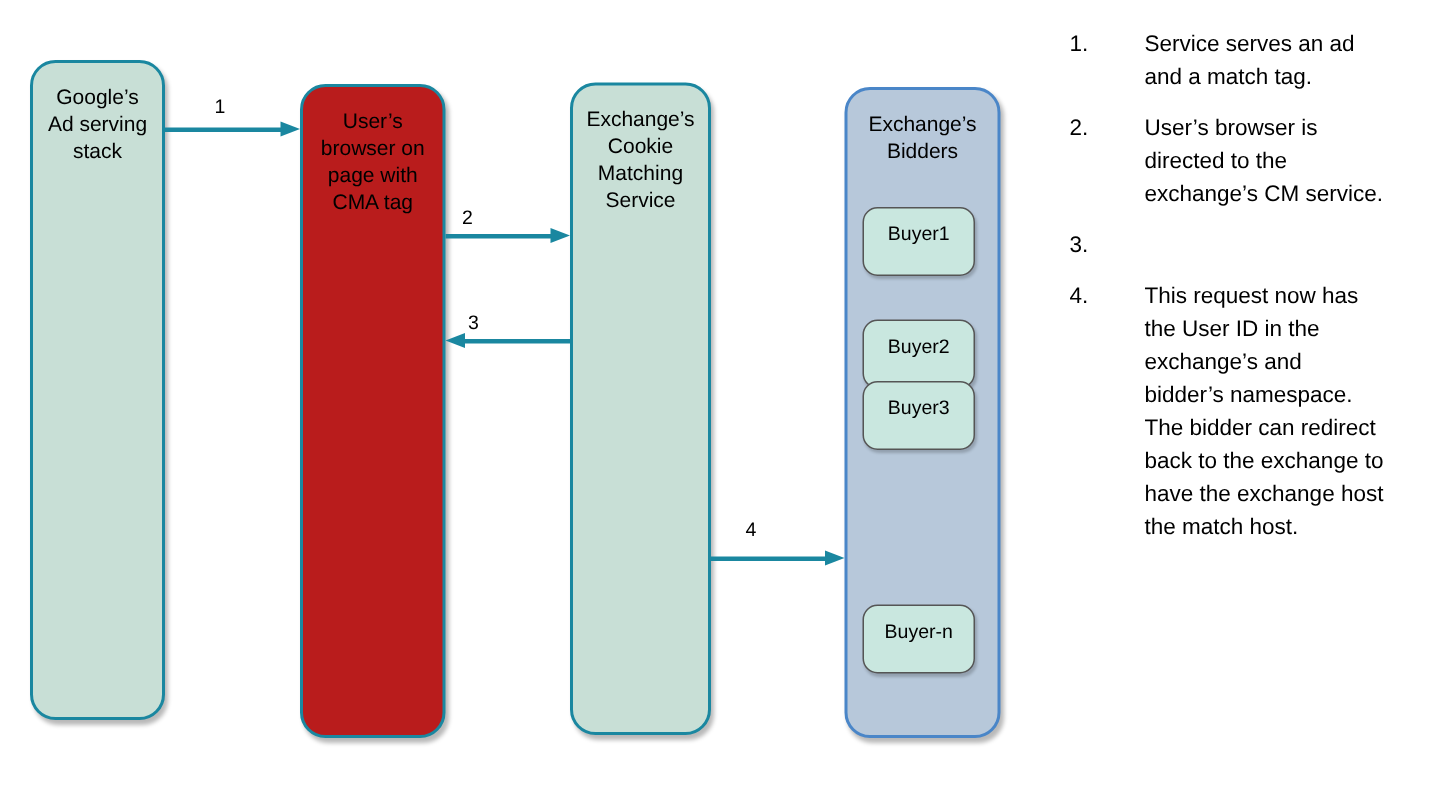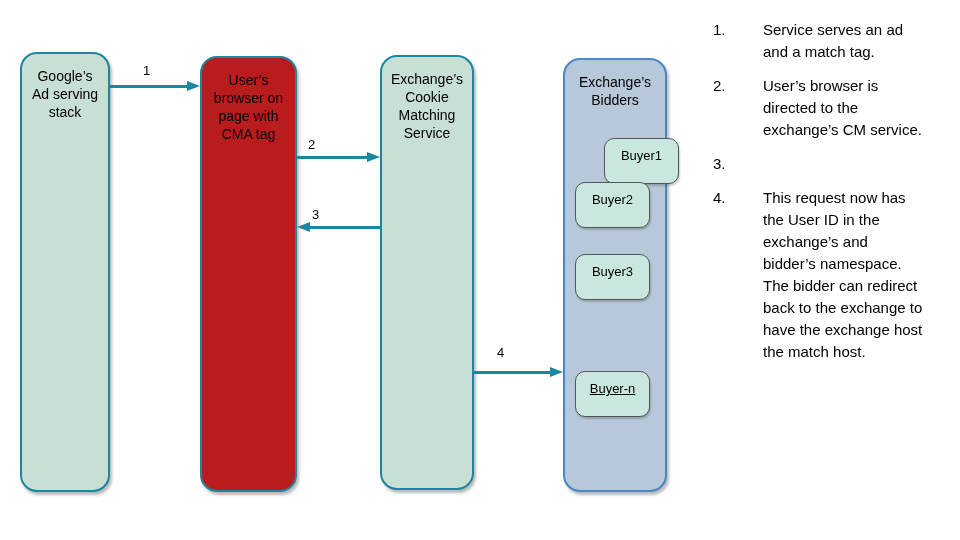--- a/index.html
+++ b/index.html
@@ -16,40 +16,40 @@
     box-sizing:border-box;
     display:flex;justify-content:center;
     text-align:center;
     font-size:14px;line-height:18px;
     white-space:pre-line;
     padding-top:13px;
     box-shadow:2px 3px 3px rgba(0,0,0,0.28);
   }
   .col-green{background:#c8dfd6;border:2px solid #1a87a0;}
   .col-blue {background:#b91c1c;border:2px solid #1a87a0;}
-  #col-google {left:20px; top:52px;width:90px; height:440px;}
+  #col-google {left:20px; top:40px;width:90px; height:440px;}
   #col-browser{left:200px;top:56px;width:97px; height:436px;}
   #col-cm     {left:380px;top:55px;width:94px; height:435px;}
   #col-bidders{left:563px;top:58px;width:104px;height:434px;background:#b7c8da;border:2px solid #4a86c8;position:absolute;}
 
   
   .buyer{
     position:absolute;left:10px;width:75px;height:46px;
     background:#c9e7df;border:1.5px solid #555;border-radius:10px;
     box-sizing:border-box;
     display:flex;justify-content:center;
     padding-top:9px;
     font-size:13px;
     box-shadow:1px 2px 2px rgba(0,0,0,0.2);
     white-space:normal;text-align:center;line-height:15px;
   }
-  #buyer-1{top:78px;margin-left:29px;}
-  #buyer-2{top:122px;}
+  #buyer-1{top:78px;}
+  #buyer-2{top:153px;}
   #buyer-3{top:194px;}
-  #buyer-n{top:311px;text-decoration:underline;}
+  #buyer-n{top:343px;}
 
   
   .arrow{position:absolute;height:11px;}
   .arrow .shaft{position:absolute;top:4px;height:3px;background:#1a87a0;}
   .arrow.right .shaft{left:0;right:11px;}
   .arrow.left  .shaft{left:11px;right:0;}
   .arrow .head{position:absolute;top:0;width:0;height:0;
     border-top:5.5px solid transparent;border-bottom:5.5px solid transparent;}
   .arrow.right .head{right:0;border-left:13px solid #1a87a0;}
   .arrow.left  .head{left:0;border-right:13px solid #1a87a0;}

